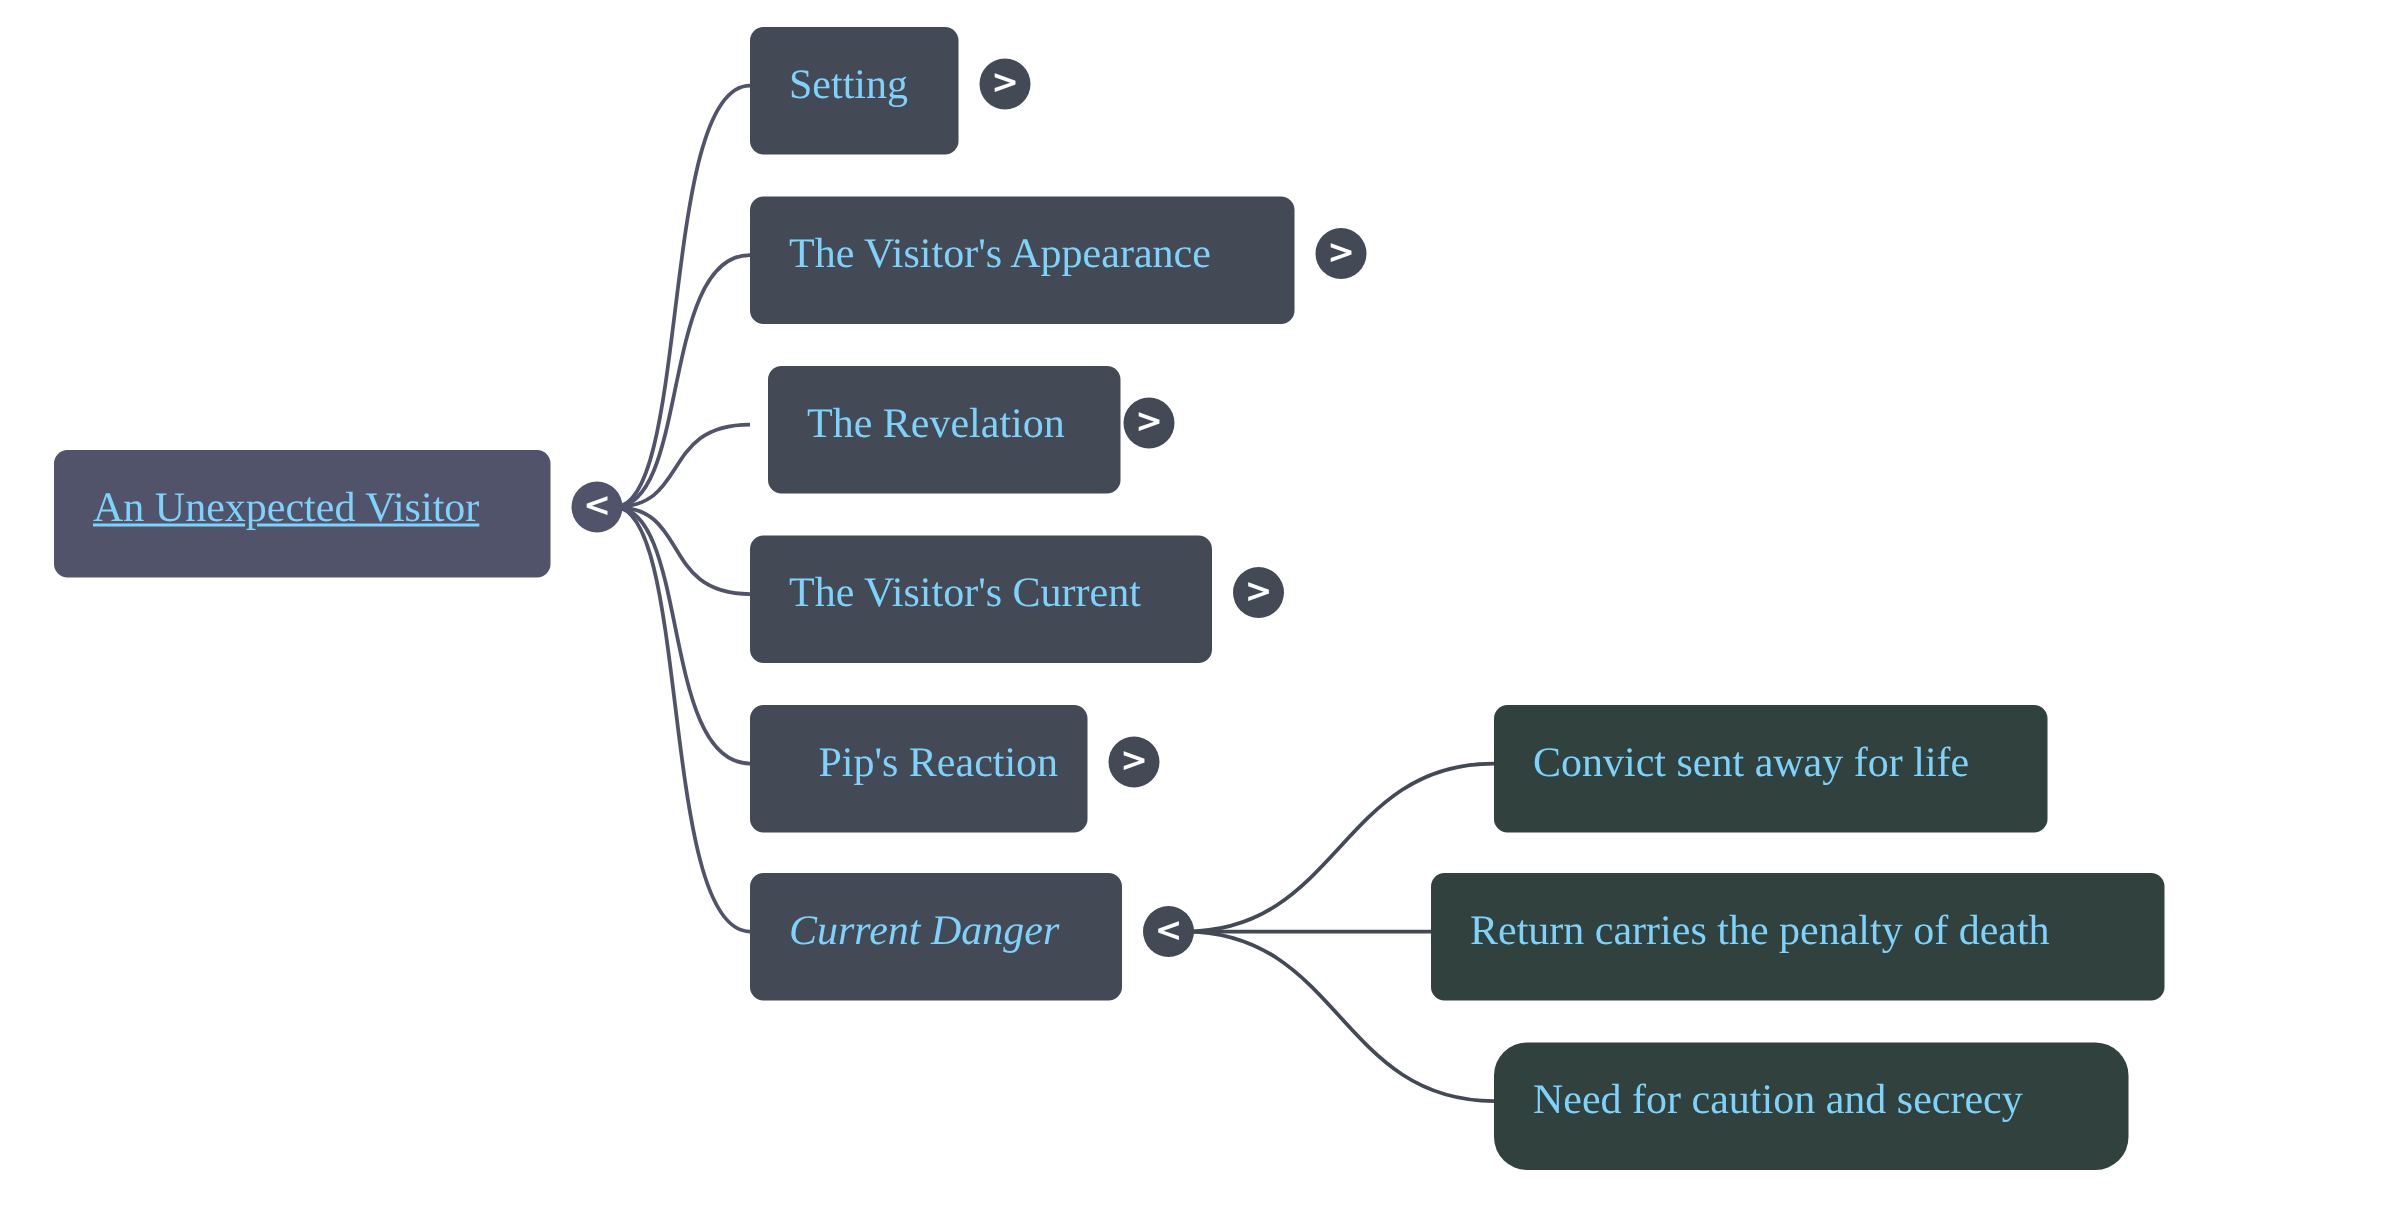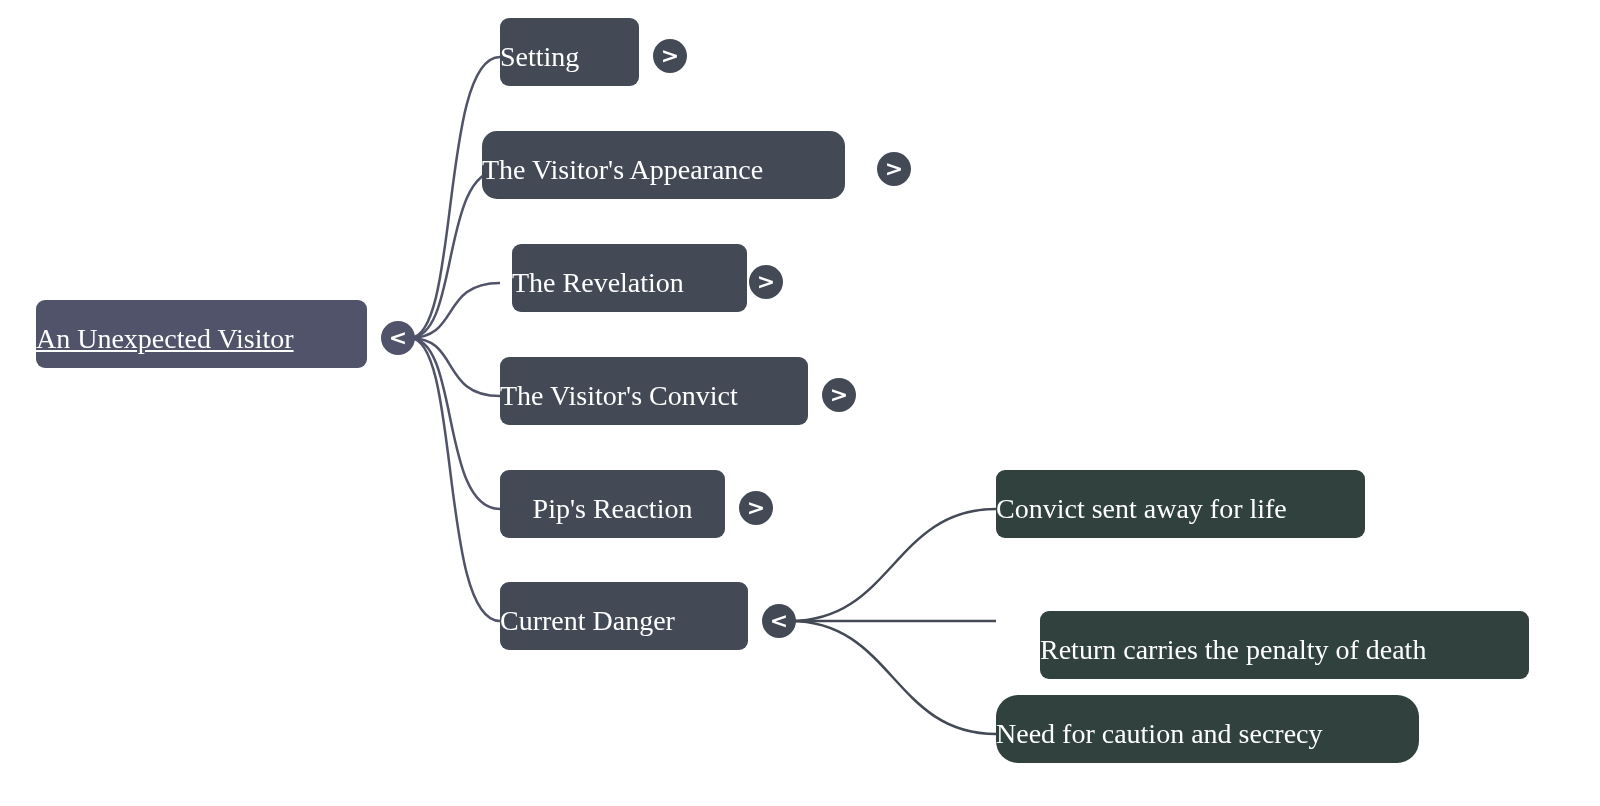--- a/index.html
+++ b/index.html
@@ -1,20 +1,20 @@
 <!DOCTYPE html>
 <html><head>
 <meta charset="utf-8">
 <style>
   html, body { margin: 0; padding: 0; background: #ffffff; }
   body { width: 1600px; height: 806px; position: relative; overflow: hidden;
          font-family: "Liberation Serif", "DejaVu Serif", serif; }
   svg.links { position: absolute; left: 0; top: 0; width: 1600px; height: 806px; }
-  .node { position: absolute; height: 68px; border-radius: 9px; color: #ffffff;
-          font-size: 28px; line-height: 78px; box-sizing: border-box;
+  .node { position: absolute; height: 85px; border-radius: 9px; color: #7dd3fc;
+          font-size: 28px; line-height: 78px; padding-left: 26px; box-sizing: border-box;
           white-space: nowrap; cursor: pointer; }
   .root { background: #505369; text-decoration: underline; }
   .lvl1 { background: #434a55; }
   .lvl2 { background: #30413e; }
   .toggle { position: absolute; width: 34px; height: 34px; border-radius: 50%;
             background: #434a55; color: #ffffff; font-family: "DejaVu Sans", sans-serif;
             font-size: 22px; font-weight: bold; line-height: 33px; text-align: center; cursor: pointer; }
   .toggle.root-t { background: #505369; }
 </style>
 </head>
@@ -35,30 +35,30 @@
       <path d="M790,621 C893,621 893,734 996,734" fill="none" stroke="#434a55" stroke-width="2.5"></path>
     </g>
 </svg>
 
 <div class="node root" style="left:36px;top:300px;width:331px;">An Unexpected Visitor</div>
 <div class="toggle root-t" style="left:381px;top:321px;">&lt;</div>
 
 <div class="node lvl1" style="left:500px;top:18px;width:139px;">Setting</div>
 <div class="toggle" style="left:653px;top:39px;">&gt;</div>
 
-<div class="node lvl1" style="left:482px;top:131px;width:363px;border-radius:15px;">The Visitor's Appearance</div>
+<div class="node lvl1" style="left:500px;top:131px;width:363px;">The Visitor's Appearance</div>
 <div class="toggle" style="left:877px;top:152px;">&gt;</div>
 
 <div class="node lvl1" style="left:500px;top:244px;width:235px;margin-left:12px;">The Revelation</div>
 <div class="toggle" style="left:749px;top:265px;">&gt;</div>
 
-<div class="node lvl1" style="left:500px;top:357px;width:308px;">The Visitor's Convict</div>
+<div class="node lvl1" style="left:500px;top:357px;width:308px;">The Visitor's Current</div>
 <div class="toggle" style="left:822px;top:378px;">&gt;</div>
 
 <div class="node lvl1" style="left:500px;top:470px;width:225px;text-align:center;">Pip's Reaction</div>
 <div class="toggle" style="left:739px;top:491px;">&gt;</div>
 
-<div class="node lvl1" style="left:500px;top:582px;width:248px;">Current Danger</div>
+<div class="node lvl1" style="left:500px;top:582px;width:248px;font-style:italic;">Current Danger</div>
 <div class="toggle" style="left:762px;top:604px;">&lt;</div>
 
 <div class="node lvl2" style="left:996px;top:470px;width:369px;">Convict sent away for life</div>
-<div class="node lvl2" style="left:1040px;top:582px;width:489px;margin-top:29px;">Return carries the penalty of death</div>
+<div class="node lvl2" style="left:954px;top:582px;width:489px;">Return carries the penalty of death</div>
 <div class="node lvl2" style="left:996px;top:695px;width:423px;border-radius:22px;">Need for caution and secrecy</div>
 
 </body></html>

